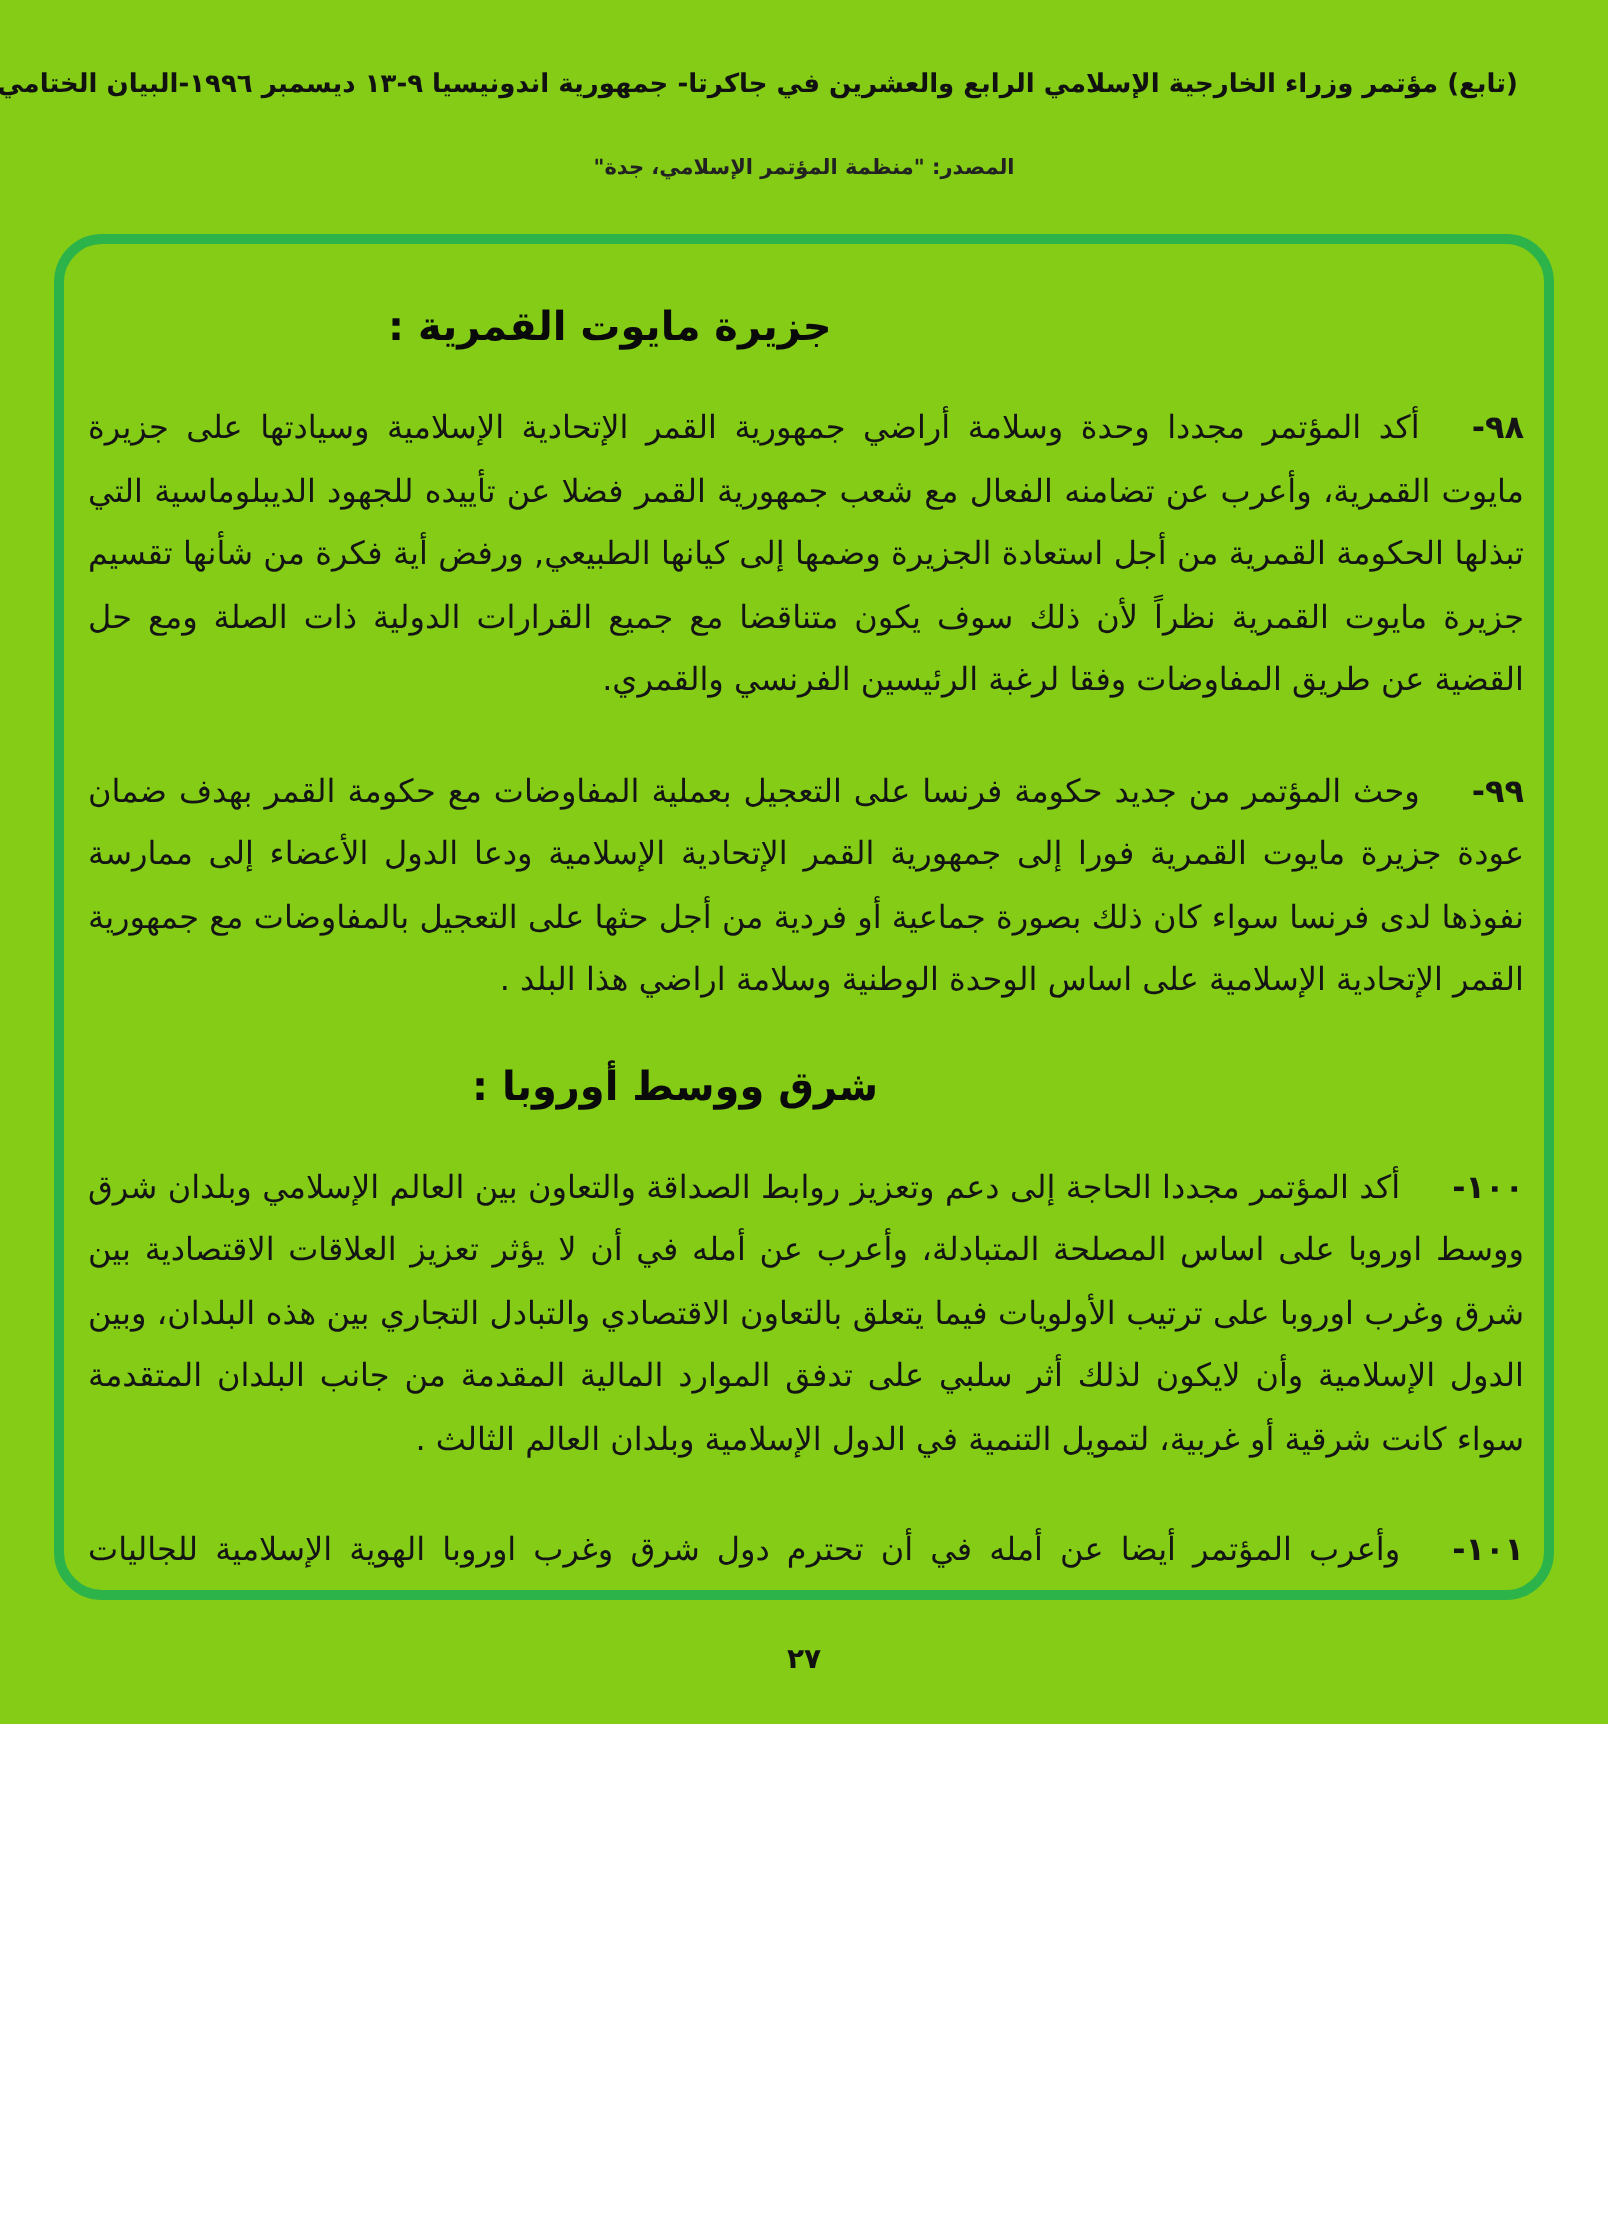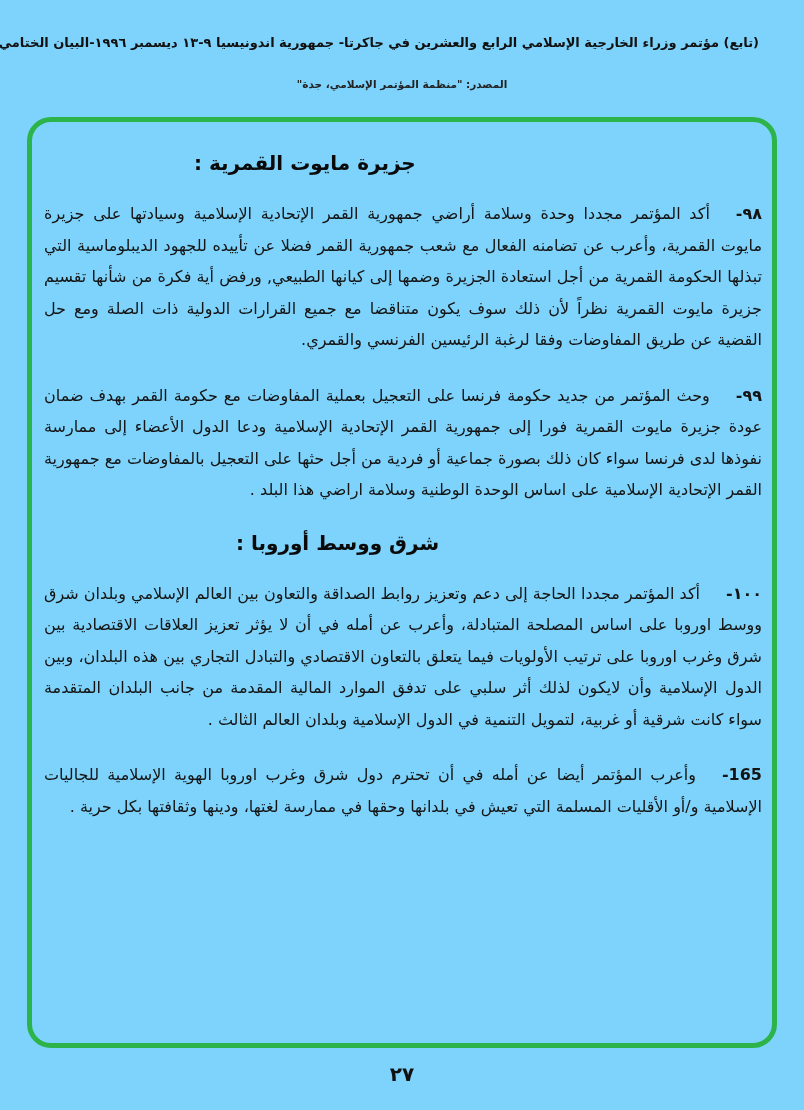--- a/index.html
+++ b/index.html
@@ -3,22 +3,22 @@
 <meta charset="utf-8">
 <style>
   html, body {
     margin: 0;
     padding: 0;
     background: #ffffff;
   }
   .page {
     position: relative;
     width: 804px;
-    height: 1110px;
-    background: #7dd3fc;
+    height: 862px;
+    background: #84cc16;
     font-family: "DejaVu Sans", sans-serif;
     direction: rtl;
     overflow: hidden;
     margin: 0 auto;
     color: var(--text-color, #141414);
   }
   .doc-header {
     position: absolute;
     top: 34px;
     left: 45px;
@@ -77,21 +77,21 @@
     margin-left: 26px;
     white-space: nowrap;
   }
   .page-number {
     position: absolute;
     bottom: 24px;
     left: 0;
     right: 0;
     text-align: center;
     font-weight: bold;
-    font-size: 20px;
+    font-size: 14px;
     color: #111111;
   }
 </style>
 </head>
 <body>
 
 <div class="page">
 
   <div class="doc-header">(تابع) مؤتمر وزراء الخارجية الإسلامي الرابع والعشرين في جاكرتا- جمهورية اندونيسيا ٩-١٣ ديسمبر ١٩٩٦-البيان الختامي</div>
 
@@ -102,19 +102,19 @@
     <h2 class="section-heading heading-1">جزيرة مايوت القمرية :</h2>
 
     <p class="para"><span class="para-num">٩٨-</span><span class="para-text">أكد المؤتمر مجددا وحدة وسلامة أراضي جمهورية القمر الإتحادية الإسلامية وسيادتها على جزيرة مايوت القمرية، وأعرب عن تضامنه الفعال مع شعب جمهورية القمر فضلا عن تأييده للجهود الديبلوماسية التي تبذلها الحكومة القمرية من أجل استعادة الجزيرة وضمها إلى كيانها الطبيعي, ورفض أية فكرة من شأنها تقسيم جزيرة مايوت القمرية نظراً لأن ذلك سوف يكون متناقضا مع جميع القرارات الدولية ذات الصلة ومع حل القضية عن طريق المفاوضات وفقا لرغبة الرئيسين الفرنسي والقمري.</span></p>
 
     <p class="para"><span class="para-num">٩٩-</span><span class="para-text">وحث المؤتمر من جديد حكومة فرنسا على التعجيل بعملية المفاوضات مع حكومة القمر بهدف ضمان عودة جزيرة مايوت القمرية فورا إلى جمهورية القمر الإتحادية الإسلامية ودعا الدول الأعضاء إلى ممارسة نفوذها لدى فرنسا سواء كان ذلك بصورة جماعية أو فردية من أجل حثها على التعجيل بالمفاوضات مع جمهورية القمر الإتحادية الإسلامية على اساس الوحدة الوطنية وسلامة اراضي هذا البلد .</span></p>
 
     <h2 class="section-heading heading-2">شرق ووسط أوروبا :</h2>
 
     <p class="para"><span class="para-num">١٠٠-</span><span class="para-text">أكد المؤتمر مجددا الحاجة إلى دعم وتعزيز روابط الصداقة والتعاون بين العالم الإسلامي وبلدان شرق ووسط اوروبا على اساس المصلحة المتبادلة، وأعرب عن أمله في أن لا يؤثر تعزيز العلاقات الاقتصادية بين شرق وغرب اوروبا على ترتيب الأولويات فيما يتعلق بالتعاون الاقتصادي والتبادل التجاري بين هذه البلدان،  وبين الدول الإسلامية وأن لايكون لذلك أثر سلبي على تدفق الموارد المالية المقدمة من جانب البلدان المتقدمة سواء كانت شرقية أو غربية، لتمويل التنمية في الدول الإسلامية وبلدان العالم الثالث .</span></p>
 
-    <p class="para"><span class="para-num">165-</span><span class="para-text">وأعرب المؤتمر أيضا عن أمله في أن تحترم دول شرق وغرب اوروبا الهوية الإسلامية للجاليات الإسلامية و/أو الأقليات المسلمة التي تعيش في بلدانها وحقها في ممارسة لغتها، ودينها وثقافتها بكل حرية .</span></p>
+    <p class="para"><span class="para-num">١٠١-</span><span class="para-text">وأعرب المؤتمر أيضا عن أمله في أن تحترم دول شرق وغرب اوروبا الهوية الإسلامية للجاليات الإسلامية و/أو الأقليات المسلمة التي تعيش في بلدانها وحقها في ممارسة لغتها، ودينها وثقافتها بكل حرية .</span></p>
 
   </div>
 
   <div class="page-number">٢٧</div>
 
 </div>
 
 </body></html>

